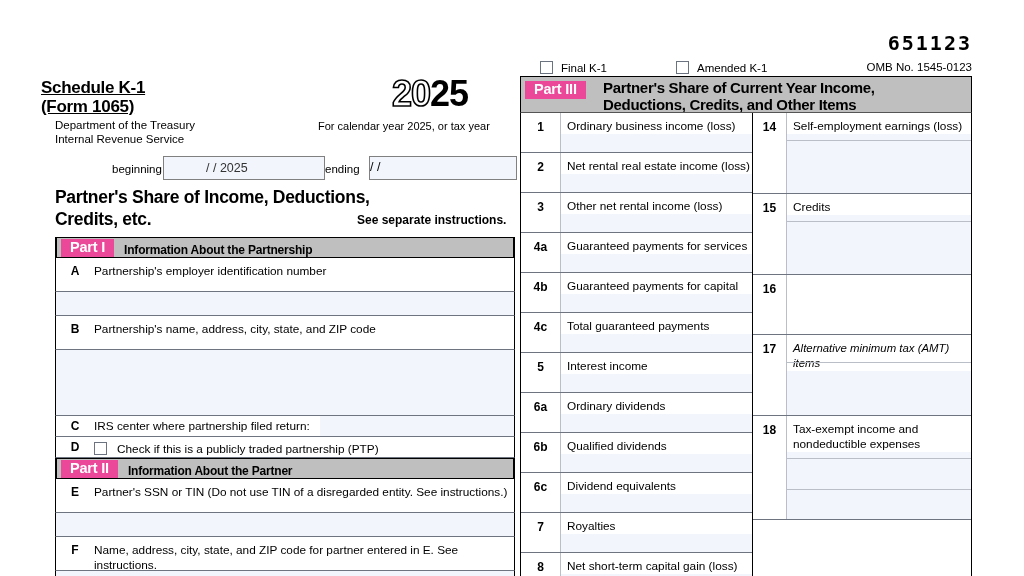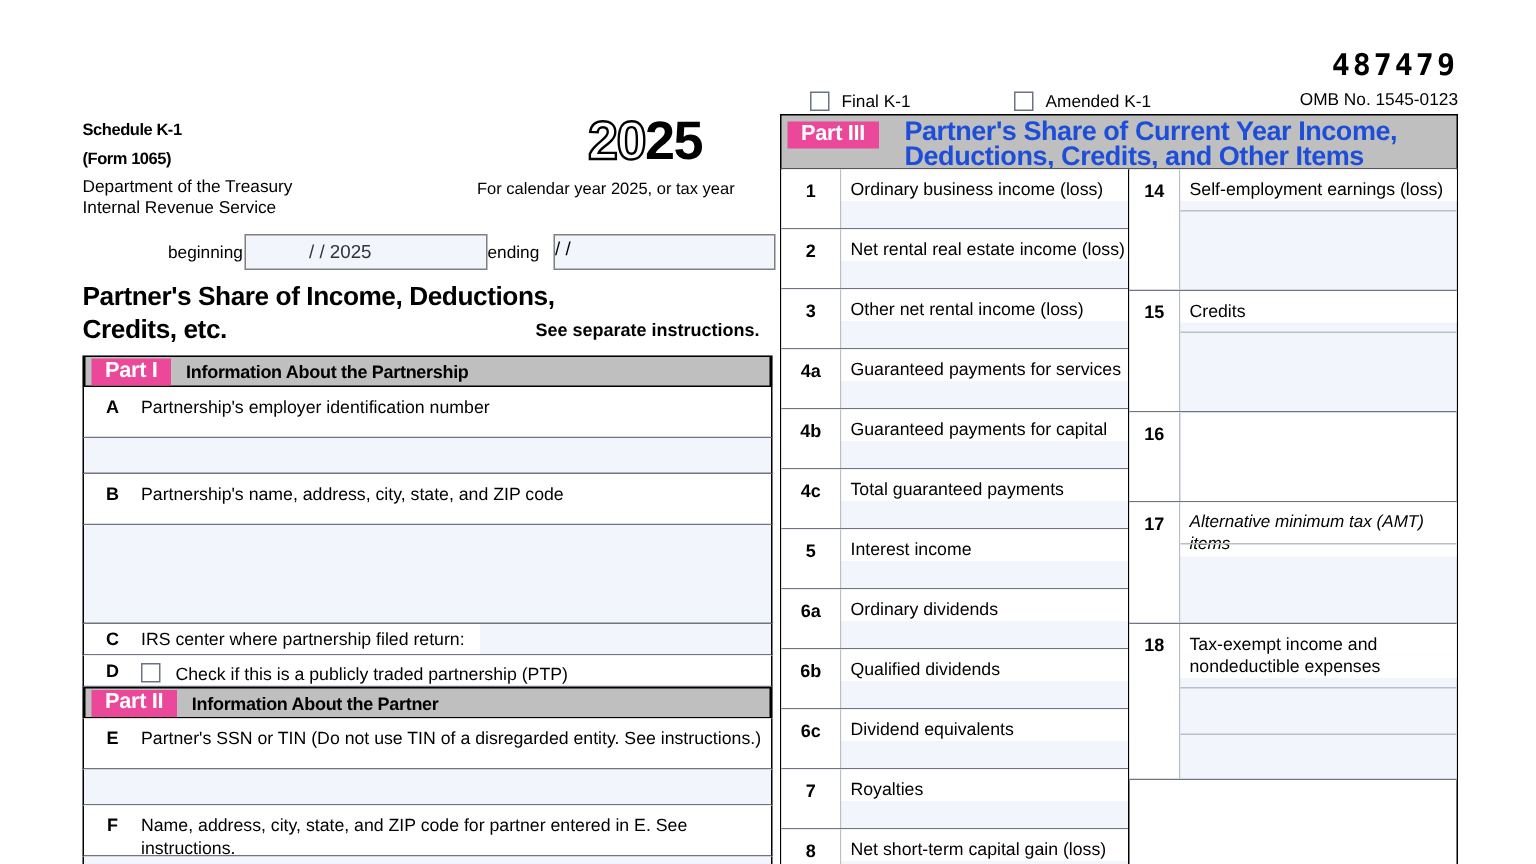--- a/index.html
+++ b/index.html
@@ -28,21 +28,21 @@
     font-weight: bold;
     font-size: 14.5px;
     letter-spacing: -0.2px;
     padding: 1px 9px 2px 9px;
     line-height: 15px;
   }
   .part-bar {
     background: #bfbfbf;
     height: 21px;
     display: flex;
-    align-items: center;
+    align-items: flex-end;
     padding-left: 4px;
     border-left: 2px solid #000;
     border-right: 2px solid #000;
     border-top: 1.5px solid #000;
     border-bottom: 1.5px solid #000;
   }
   .part-bar .title {
     font-weight: bold;
     font-size: 12px;
     color: #000;
@@ -55,24 +55,25 @@
   .cbox {
     display: inline-block;
     width: 13px; height: 13px;
     border: 1.3px solid #6b7280;
     background: #ffffff;
     vertical-align: -2px;
   }
 
   
   #sched-title {
-    left: 55px; top: 78px;
-    font-size: 11px; font-weight: bold;
+    left: 41px; top: 78px;
+    font-size: 17px; font-weight: bold;
     line-height: 19px;
     letter-spacing: -0.3px;
+    text-decoration: underline;
   }
   #dept-lines {
     left: 55px; top: 119px;
     font-size: 11.5px; line-height: 13.5px;
     color: #000;
   }
   #year-big {
     left: 392px; top: 76px;
     font-size: 36px; font-weight: bold;
     letter-spacing: -1px;
@@ -138,23 +139,23 @@
     width: 452px; height: 36px;
     background: #bfbfbf;
     border: 1.6px solid #000;
     border-bottom: none;
   }
   #p3-head .tab-wrap {
     position: absolute; left: 4px; top: 3px;
   }
   #p3-head .htitle {
     position: absolute; left: 82px; top: 2px;
-    font-size: 18px; font-weight: bold;
+    font-size: 15px; font-weight: bold;
     line-height: 17px; letter-spacing: -0.3px;
-    color: #1d4ed8;
+    color: #000000;
   }
 
   #p3-grid {
     left: 520px; top: 112px;
     width: 452px; height: 464px;
     border-left: 1.6px solid #000;
     border-right: 1.6px solid #000;
     border-bottom: none;
     border-top: 1.2px solid #555;
   }
@@ -274,21 +275,21 @@
     </div>
   </div>
 
   <div class="abs" id="main-title">
     <div>Partner's Share of Income, Deductions,</div>
     <div>Credits, etc.</div>
   </div>
 
   <div class="abs" id="see-instr">See separate instructions.</div>
 
-  <div class="abs" id="formnum">487479</div>
+  <div class="abs" id="formnum">651123</div>
   <div class="abs" id="omb">OMB No. 1545-0123</div>
 
   <div class="abs cb-row" id="final-cb">
     <span class="cbox"></span>
     <span>Final K-1</span>
   </div>
   <div class="abs cb-row" id="amend-cb">
     <span class="cbox"></span>
     <span>Amended K-1</span>
   </div>

